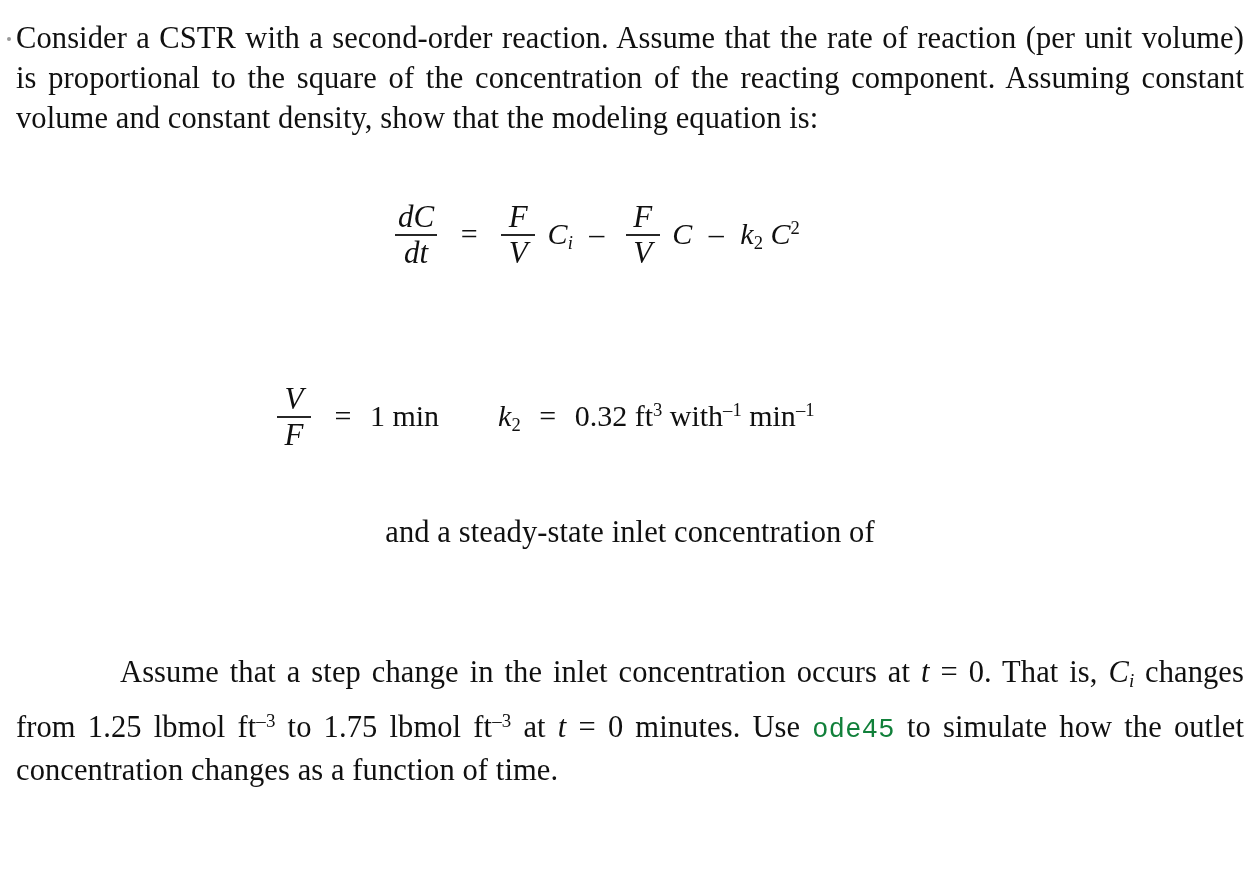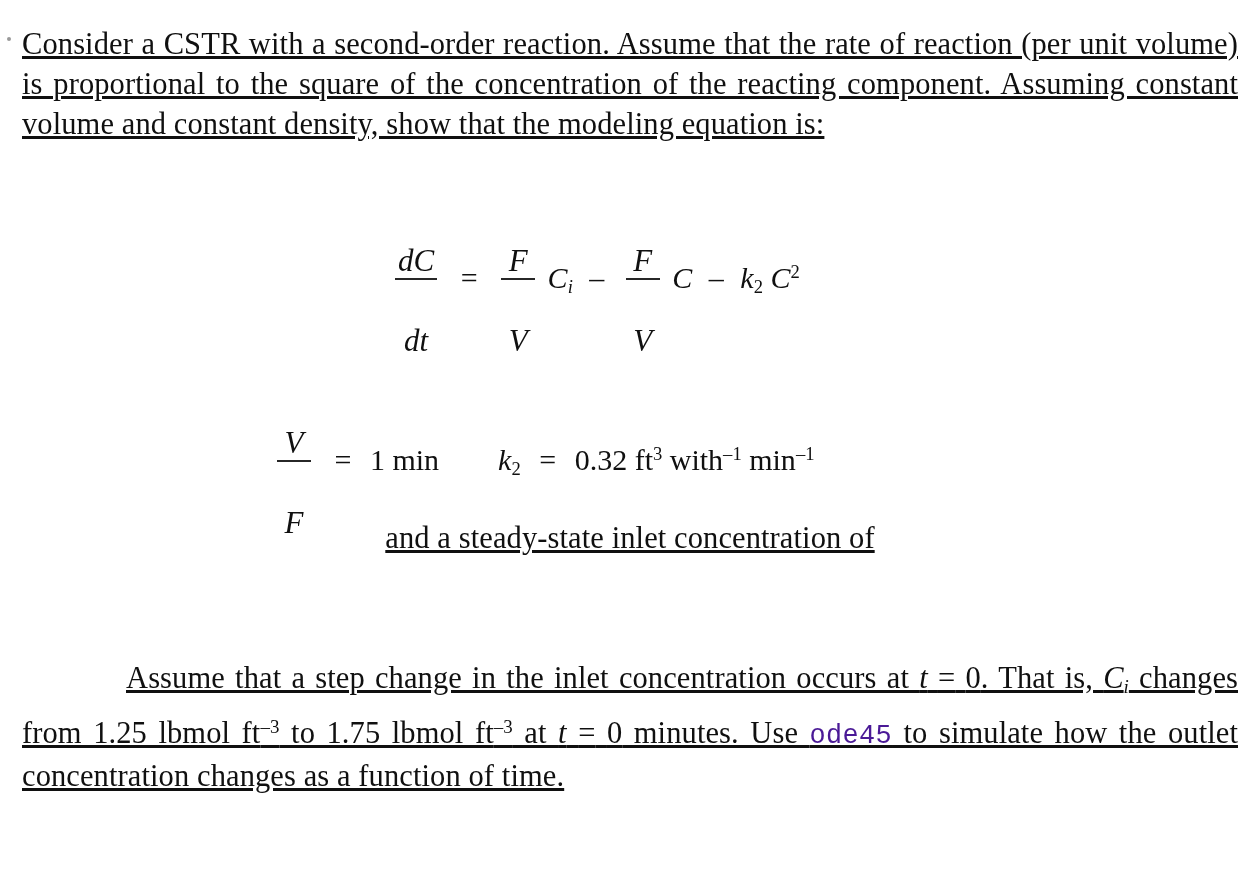--- a/index.html
+++ b/index.html
@@ -41,21 +41,21 @@
     left: 16px;
     width: 1228px;
     font-size: 30.5px;
     line-height: 40px;
     text-align: justify;
     letter-spacing: .1px;
     color: #141414;
   }
   .para.nojust { text-align: left; }
 
-  .para p { margin: 6px; text-decoration: underline; }
+  .para p { margin: 0; }
 
   .indent { text-indent: 104px; }
 
   
   .eq {
     position: absolute;
     font-size: 30px;
     color: #141414;
     white-space: nowrap;
   }
@@ -69,21 +69,20 @@
     position: relative;
     top: -2px;
   }
   .frac .num,
   .frac .den {
     display: block;
     line-height: 1.04;
     padding: 0 3px;
     font-style: italic;
     font-size: 31px;
-    margin-top: 44px;
   }
   .frac .bar {
     display: block;
     width: 100%;
     min-width: 34px;
     height: 2px;
     background: #2a2a2a;
     margin: 1px 0;
   }
 
@@ -105,21 +104,21 @@
   sup.n {
     font-size: .62em;
     font-style: normal;
     vertical-align: 0.52em;
   }
 
   .mono {
     font-family: "Liberation Mono", "DejaVu Sans Mono", monospace;
     font-size: 0.88em;
     letter-spacing: .4px;
-    color: #4c1d95;
+    color: #15803d;
   }
 
   .units { font-style: normal; }
 
   
   #p-intro  { top: 18px; }
   #eq-model { left: 390px; top: 203px; }
   #p-use    { top: 322px; }
   #eq-param { left: 272px; top: 385px; }
   #p-inlet  { top: 512px; text-align: center; }

